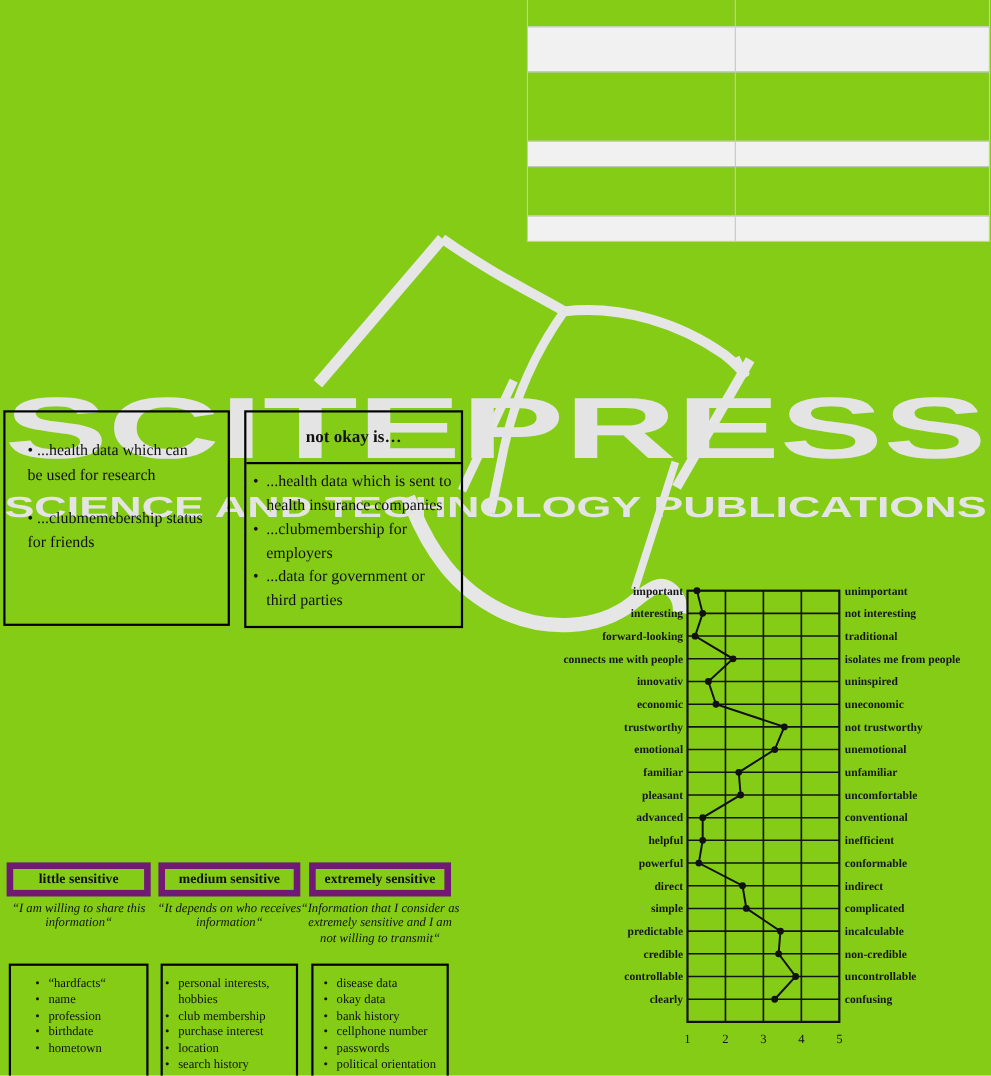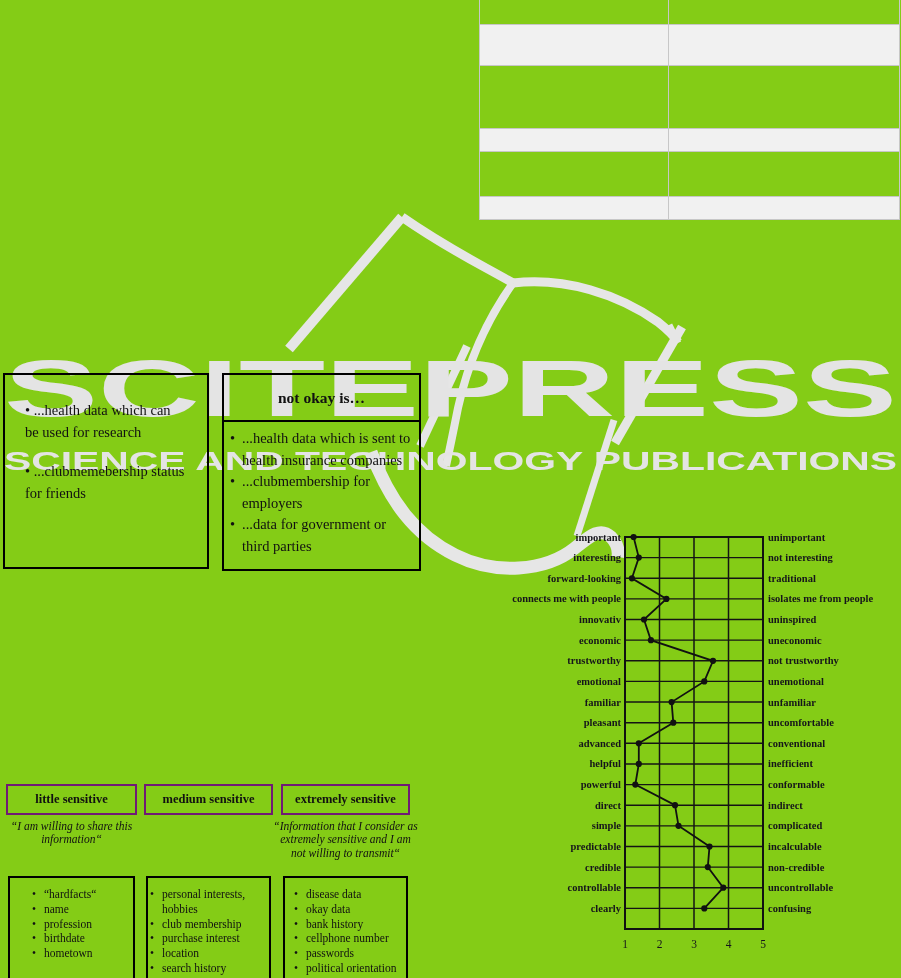--- a/index.html
+++ b/index.html
@@ -19,21 +19,21 @@
   .okbox.box1{left:3px;top:373px;width:206px;height:196px;}
   .okbox.box2{left:222px;top:373px;width:199px;height:198px;}
   .okbody1{padding:24px 20px 0 20px;text-align:left;font-size:14.5px;line-height:22px;}
   .okbody1 .ok-li{margin-bottom:17px;}
   .okbody1 .ok-li::before{content:"•  ";}
   .okbody2{padding:6px 3px 0 5px;font-size:14.5px;line-height:21.5px;}
   .okbody2 .nok-li{position:relative;padding-left:13px;}
   .okbody2 .nok-li::before{content:"•";position:absolute;left:1px;}
   
   .senscol{position:absolute;top:784px;height:192px;z-index:2;}
-  .senscol .shead{position:absolute;left:0;right:0;top:0;height:31px;border:2px solid #701a75;box-sizing:border-box;
+  .senscol .shead{position:absolute;left:0;right:0;top:0;height:31px;border:6px solid #701a75;box-sizing:border-box;
                   display:flex;align-items:center;justify-content:center;font-weight:bold;font-size:12.5px;}
   .senscol .squote{position:absolute;left:-8px;right:-8px;top:36px;text-align:center;
                    font-style:italic;font-size:11.5px;line-height:13.4px;}
   .senscol .sbox{position:absolute;left:2px;right:2px;top:92px;height:107px;border:2px solid #000;box-sizing:border-box;
                  font-size:11.5px;line-height:14.8px;padding-top:9px;}
   .senscol .sbox .s-li{position:relative;padding-left:12px;}
   .senscol .sbox .s-li::before{content:"•";position:absolute;left:0;}
   .senscol.c1 .sbox{padding-left:22px;padding-right:4px;}
   .senscol.c2 .sbox{padding-left:2px;padding-right:4px;}
   .senscol.c3 .sbox{padding-left:9px;padding-right:2px;}
@@ -117,20 +117,21 @@
     <div class="sbox">
         <div class="s-li">“hardfacts“</div>
         <div class="s-li">name</div>
         <div class="s-li">profession</div>
         <div class="s-li">birthdate</div>
         <div class="s-li">hometown</div>
       </div>
   </div>
   <div class="senscol c2" style="left:144px;width:129px;">
     <div class="shead">medium sensitive</div>
+    <div class="squote">“It depends on who receives information“</div>
     <div class="sbox">
         <div class="s-li">personal interests, hobbies</div>
         <div class="s-li">club membership</div>
         <div class="s-li">purchase interest</div>
         <div class="s-li">location</div>
         <div class="s-li">search history</div>
       </div>
   </div>
   <div class="senscol c3" style="left:281px;width:129px;">
     <div class="shead">extremely sensitive</div>

